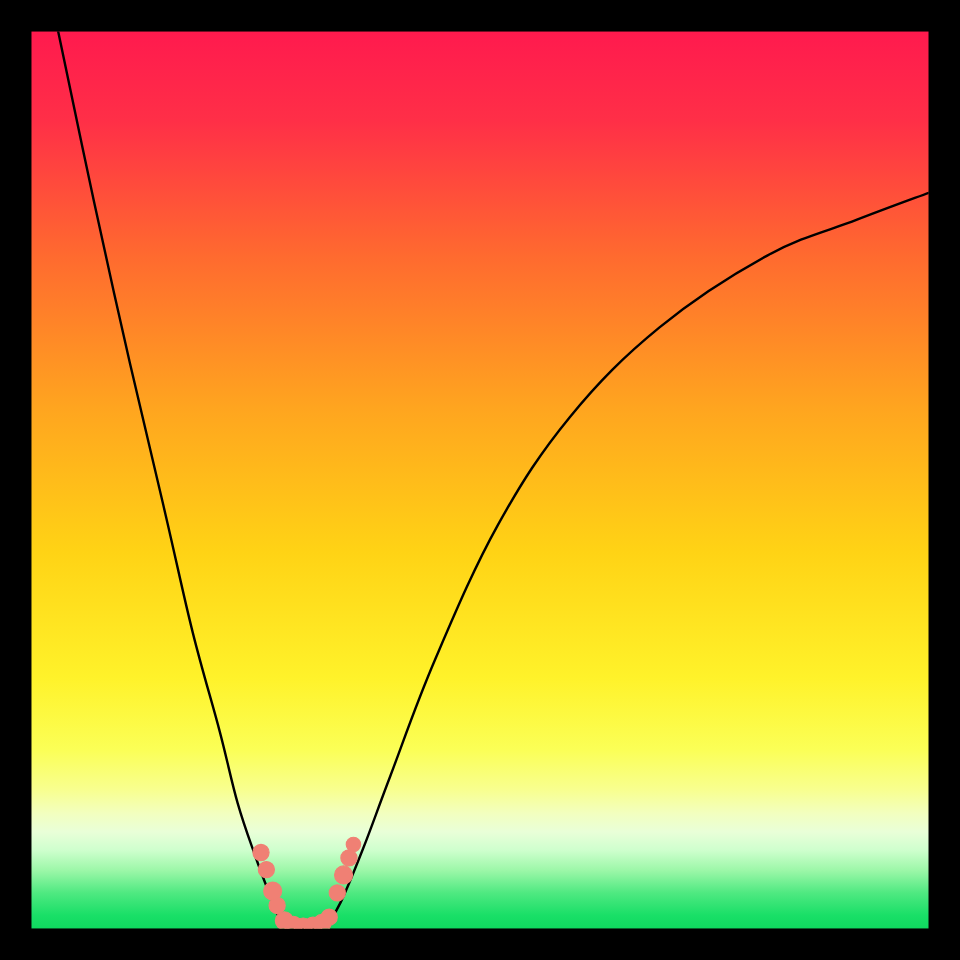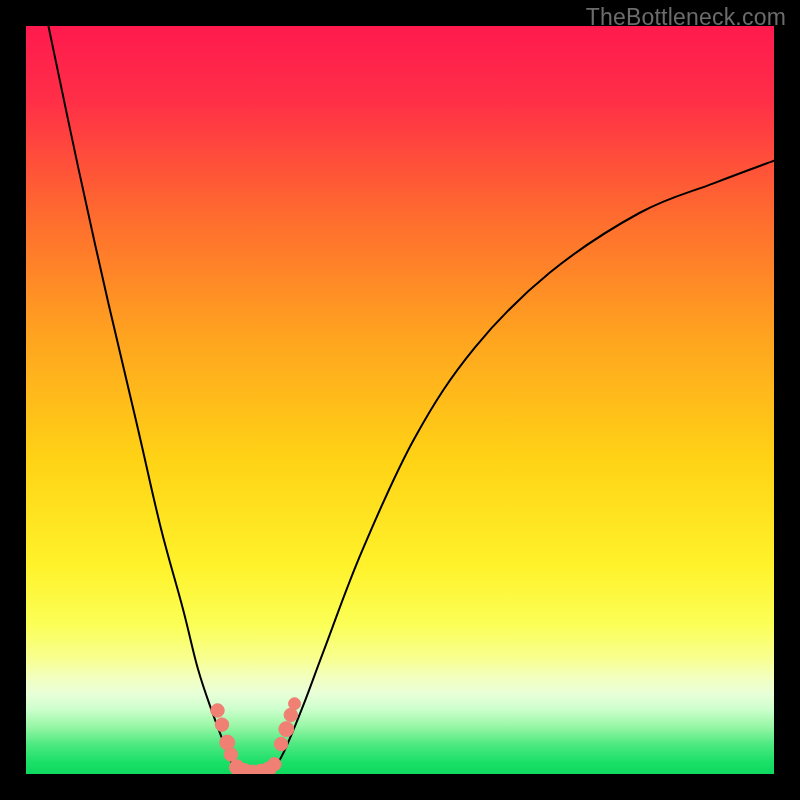--- a/index.html
+++ b/index.html
@@ -46,21 +46,20 @@
   }
   .bead {
     fill: #f08074;
     stroke: #f08074;
   }
 </style>
 </head>
 <body>
 
 <div class="frame">
-  <div class="watermark">TheBottleneck.com</div>
   <div class="plot">
     <svg id="chart-svg" viewBox="0 0 748 748" preserveAspectRatio="none">
       <defs>
         <linearGradient id="bg-grad" x1="0" y1="0" x2="0" y2="1">
             <stop offset="0.00%" stop-color="#ff1a4e"></stop>
             <stop offset="10.00%" stop-color="#ff2f47"></stop>
             <stop offset="25.00%" stop-color="#ff6a2f"></stop>
             <stop offset="42.00%" stop-color="#ffa51f"></stop>
             <stop offset="58.00%" stop-color="#ffd315"></stop>
             <stop offset="72.00%" stop-color="#fff22a"></stop>

